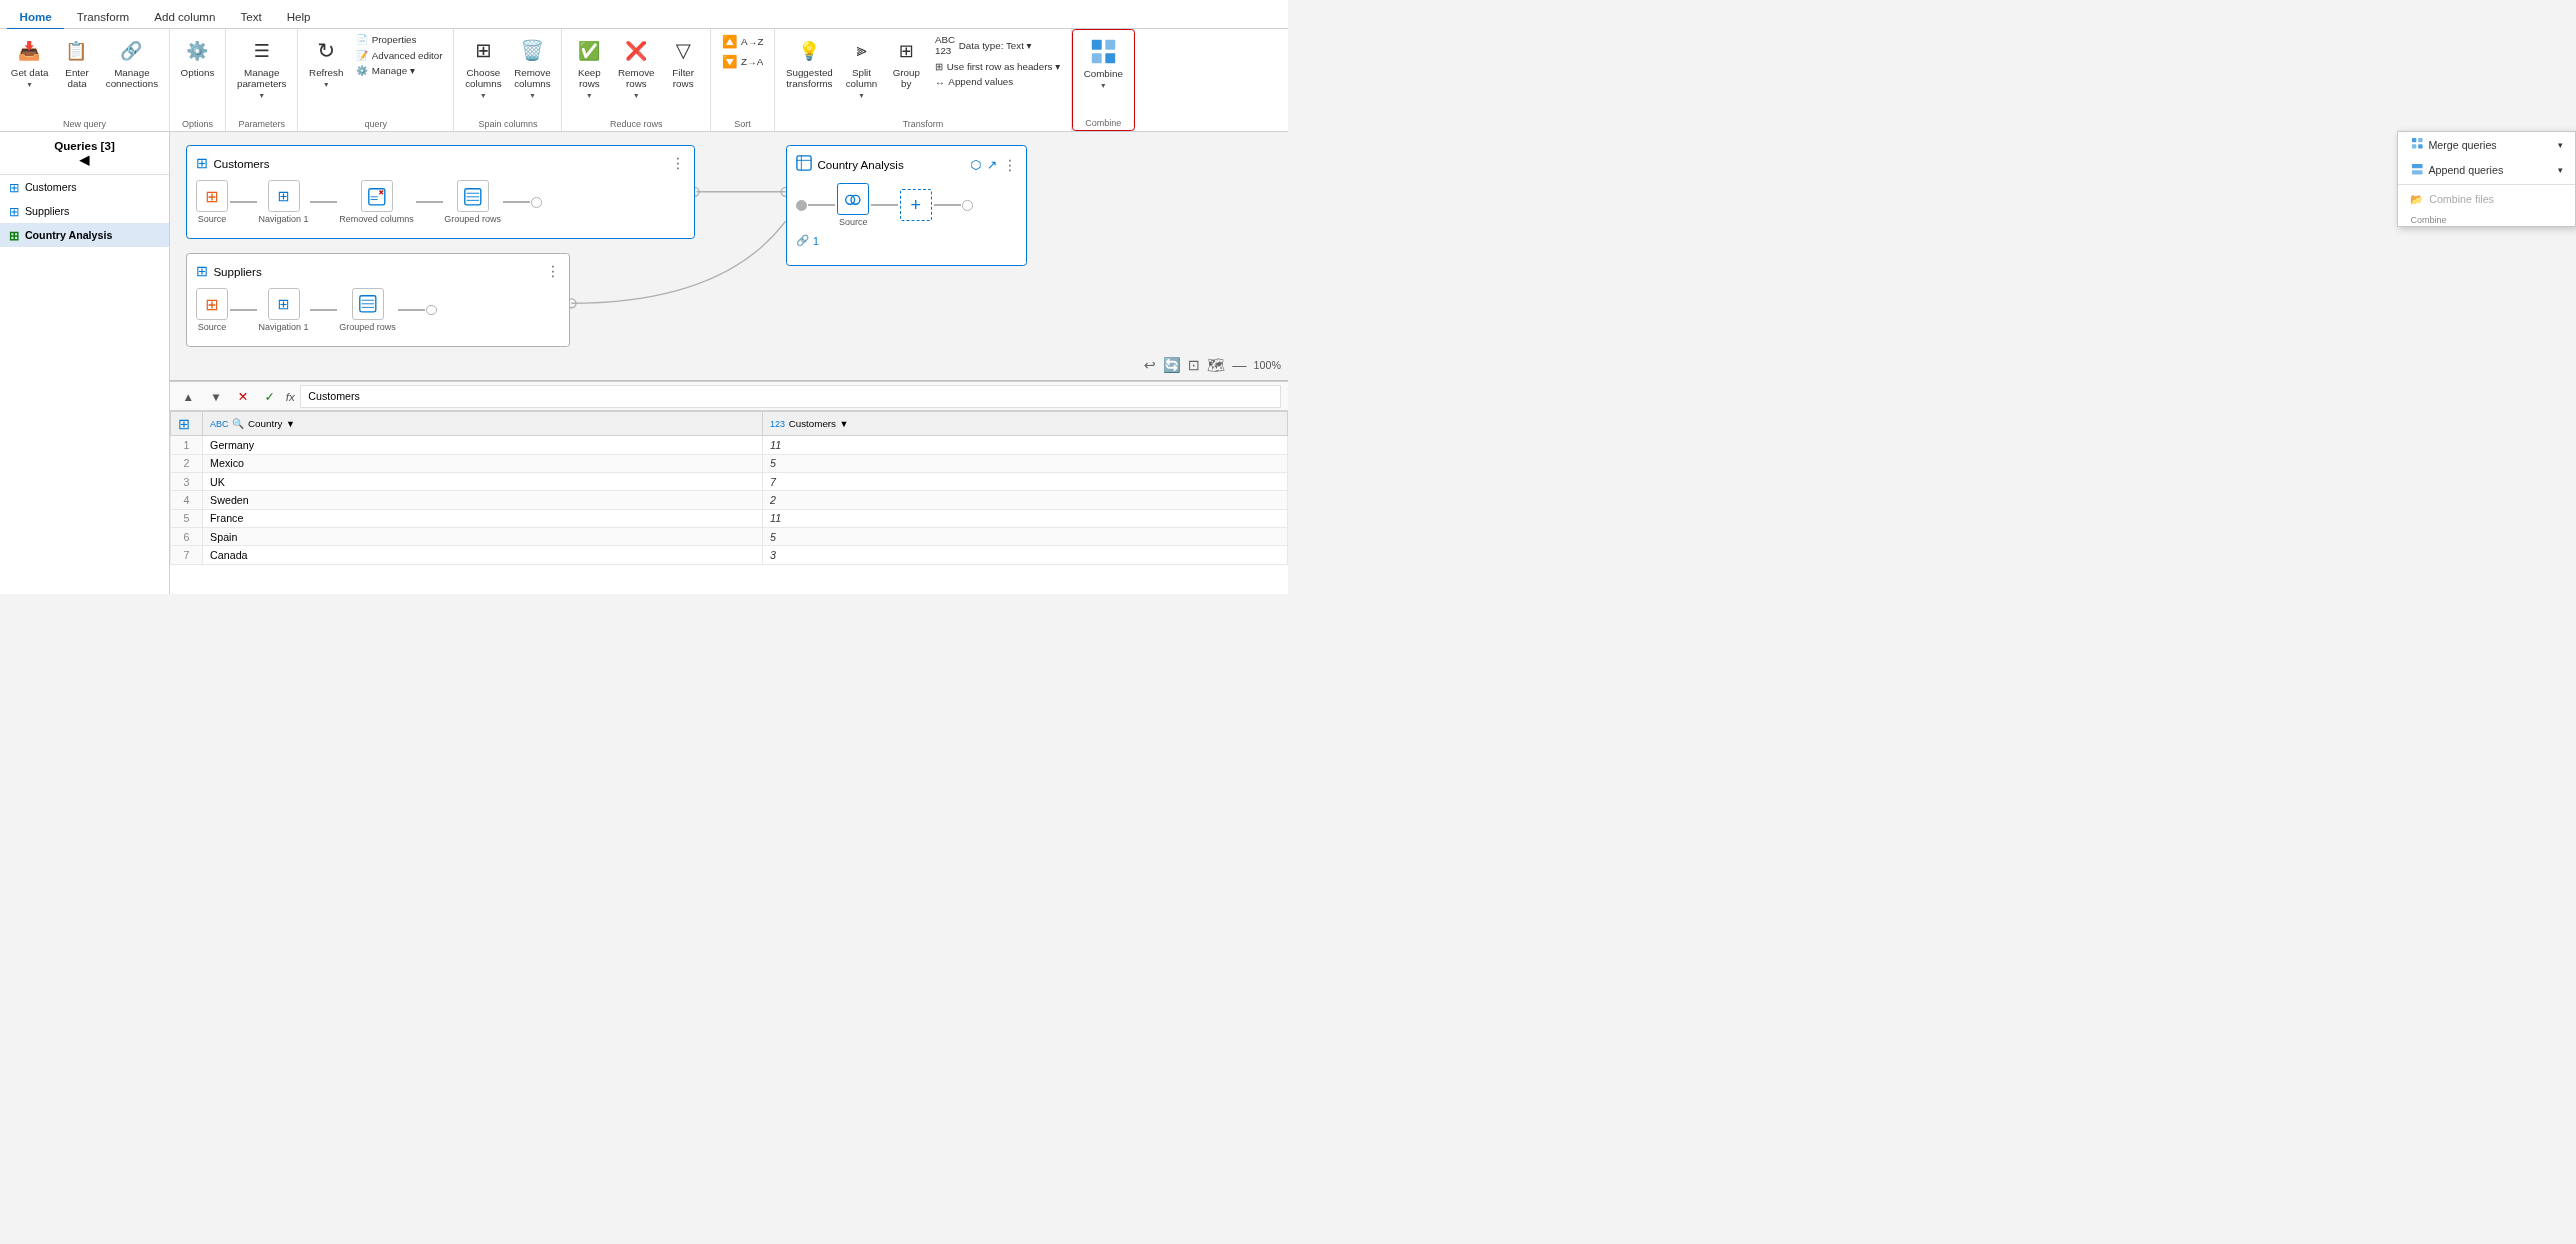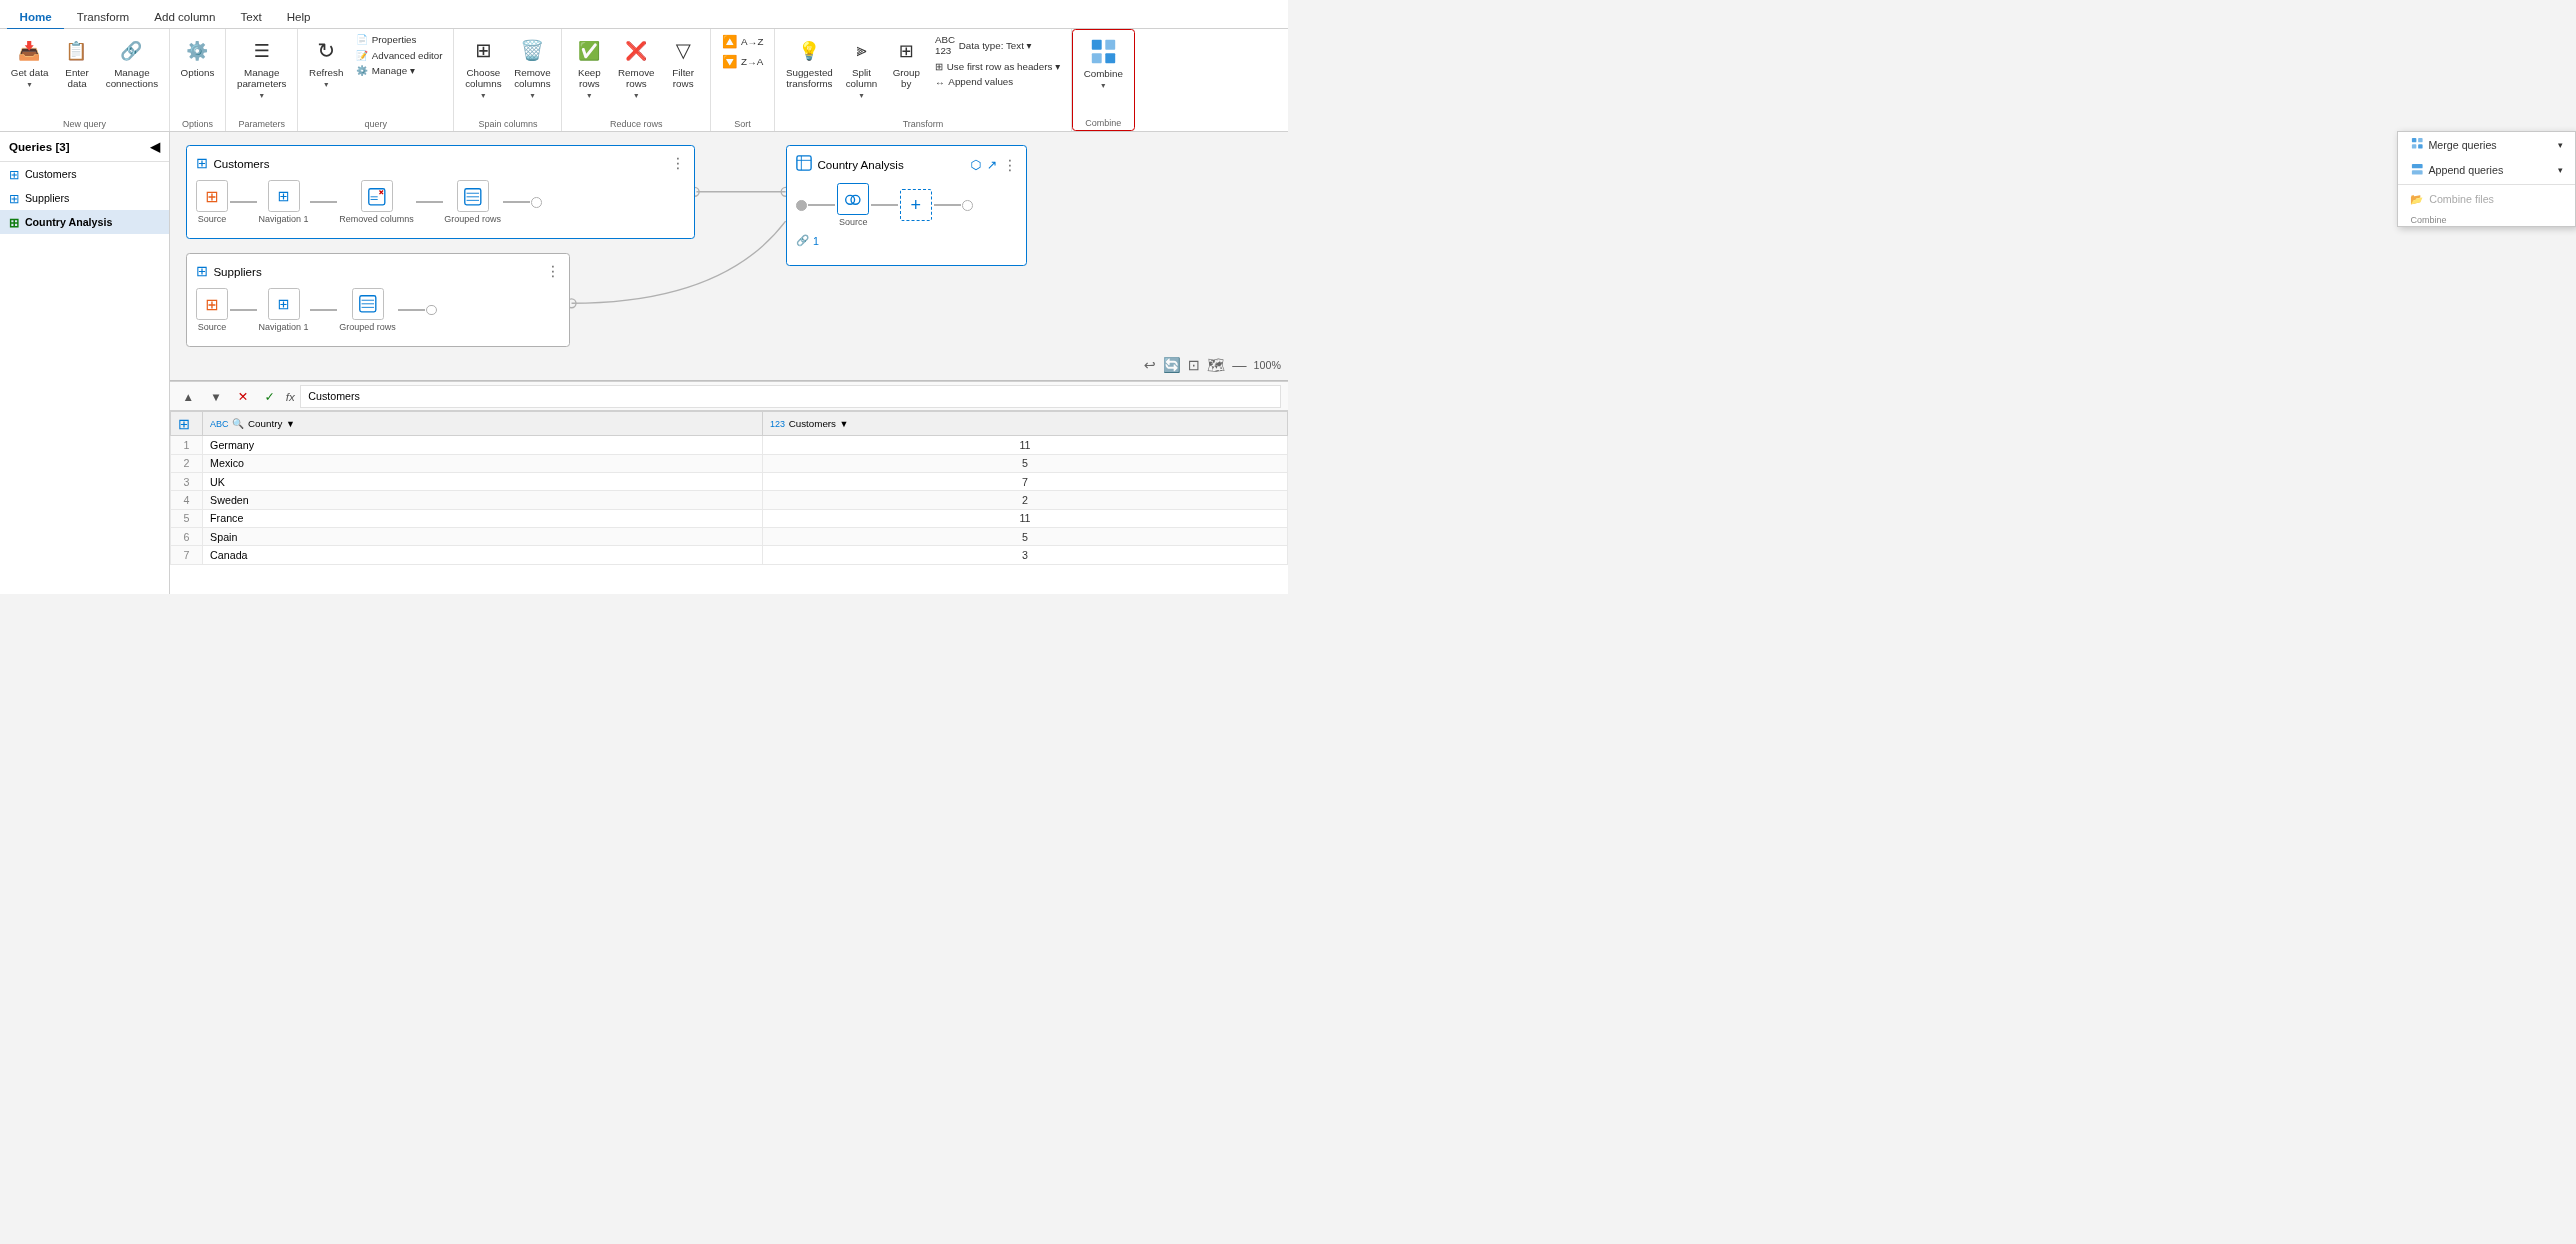--- a/index.html
+++ b/index.html
@@ -150,20 +150,21 @@
       flex-direction: column;
     }
     .sidebar-header {
       display: flex;
       align-items: center;
       justify-content: space-between;
       padding: 7.1px 9px;
       font-size: 11.6px;
       font-weight: 600;
       border-bottom: 0.9px solid #e0e0e0;
+      flex-direction: column;
     }
     .sidebar-item {
       display: flex;
       align-items: center;
       padding: 4.5px 9px;
       font-size: 10.7px;
       cursor: pointer;
       gap: 5.4px;
     }
     .sidebar-item.active { background: #dce8f5; font-weight: 600; }
@@ -297,21 +298,21 @@
       padding: 3.6px 7.1px;
       font-weight: 500;
       text-align: left;
       white-space: nowrap;
     }
     .grid-table td {
       border: 0.9px solid #e8e8e8;
       padding: 2.7px 7.1px;
       white-space: nowrap;
     }
-    .grid-table td.num { text-align: center; color: #333; }
+    .grid-table td.num { text-align: left; color: #333; font-style: italic; }
     .row-num { color: #888; text-align: center; min-width: 27px; background: #fafafa; }
     .grid-header-cell {
       display: flex;
       align-items: center;
       gap: 3.6px;
       font-size: 9.8px;
     }
     .col-type { color: #0078d4; font-size: 9px; }
 
     

